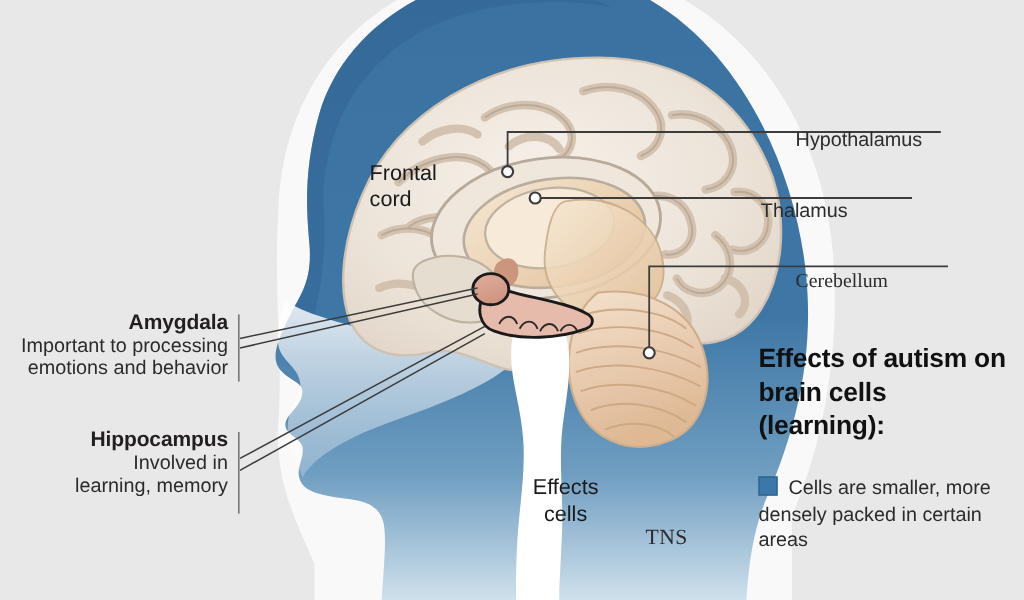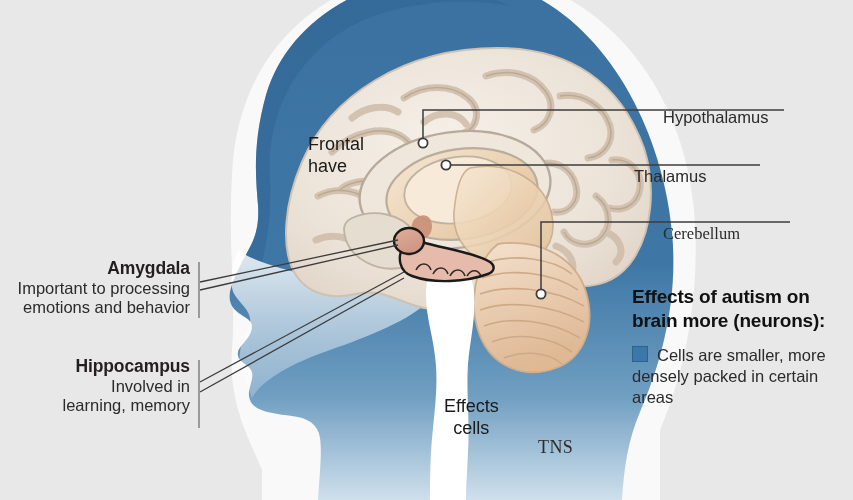--- a/index.html
+++ b/index.html
@@ -27,22 +27,22 @@
   .rt-hypo{left:663px;top:108px;}
   .rt-thal{left:634px;top:167px;}
   .rt-cere{left:663px;top:224px;font-family:Liberation Serif, serif;}
 
   .in-frontal{left:308px;top:123px;font-size:18px;line-height:1.22;color:#1a1a1a;margin-top:11px;}
   .in-spinal{left:444px;top:396px;font-size:18px;line-height:1.22;color:#1a1a1a;text-align:center;}
   .credit{left:538px;top:437px;font-family:"Liberation Serif",serif;font-size:18px;color:#2c2c2c;letter-spacing:.4px;}
 
   
   #legend{position:absolute;left:632px;top:285px;width:216px;}
-  #legend .lg-title{font-weight:bold;font-size:19px;line-height:1.28;color:#111;letter-spacing:-0.2px;}
-  .lg-item{position:relative;margin-top:11px;font-size:16.5px;line-height:1.28;color:#2b2b2b;}
+  #legend .lg-title{font-weight:bold;font-size:22px;line-height:1.28;color:#111;letter-spacing:-0.2px;}
+  .lg-item{position:relative;margin-top:28px;font-size:16.5px;line-height:1.28;color:#2b2b2b;}
   .lg-item .sw{
     display:inline-block;width:14px;height:14px;
     background:#3b77a8;border:1px solid #2e6289;
     vertical-align:-1px;margin-right:9px;
   }
   .lg-item .lg-txt{display:inline;}
 </style>
 </head>
 <body>
 
@@ -257,32 +257,32 @@
     <div class="bd">Involved in</div>
     <div class="bd">learning, memory</div>
   </div>
 
   <div class="txt rt-lbl rt-hypo">Hypothalamus</div>
   <div class="txt rt-lbl rt-thal">Thalamus</div>
   <div class="txt rt-lbl rt-cere">Cerebellum</div>
 
   <div class="txt in-frontal">
     <div>Frontal</div>
-    <div>have</div>
+    <div>cord</div>
   </div>
   <div class="txt in-spinal">
     <div>Effects</div>
     <div>cells</div>
   </div>
 
   <div class="txt credit">TNS</div>
 
   <div id="legend">
     <div class="lg-title">Effects of autism on</div>
-    <div class="lg-title">brain more (neurons):</div>
+    <div class="lg-title">brain cells (learning):</div>
 
     <div class="lg-item">
       <span class="sw"></span><span class="lg-txt">Cells are smaller, more densely packed in certain areas</span>
     </div>
 
   </div>
 
 </div>
 
 </body></html>

